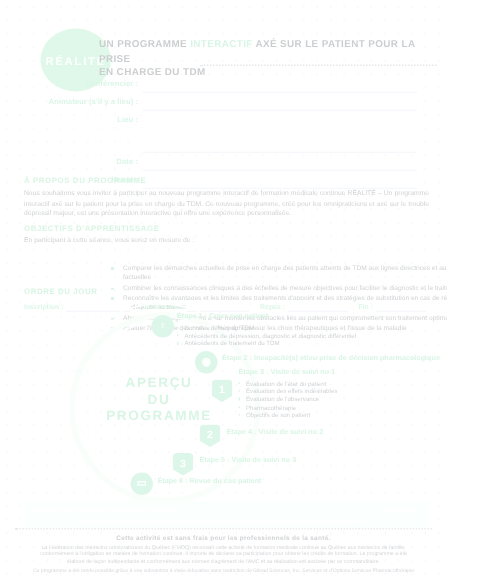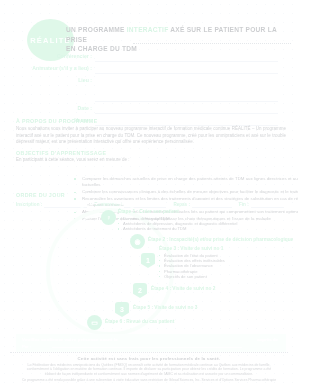--- a/index.html
+++ b/index.html
@@ -266,20 +266,25 @@
       <span class="lbl">Fin :</span>
       <span class="fld w4"></span>
     </div>
   </div>
 
   <div class="diagram">
     <div class="ring3"></div>
     <div class="ring"></div>
     <div class="ring2"></div>
 
+    <div class="center-title">
+      <span>APERÇU</span><br>
+      <span>DU</span><br>
+      <span>PROGRAMME</span>
+    </div>
 
     <div class="node round" style="left:101px;top:4px;">
       <span class="glyph">♀</span>
     </div>
     <div class="step" style="left:118px;top:3px;">
       <div class="step-t">Étape 1 : Créer son patient</div>
       <ul>
         <li>Données démographiques</li>
         <li>Antécédents de dépression, diagnostic et diagnostic différentiel</li>
         <li>Antécédents de traitement du TDM</li>

